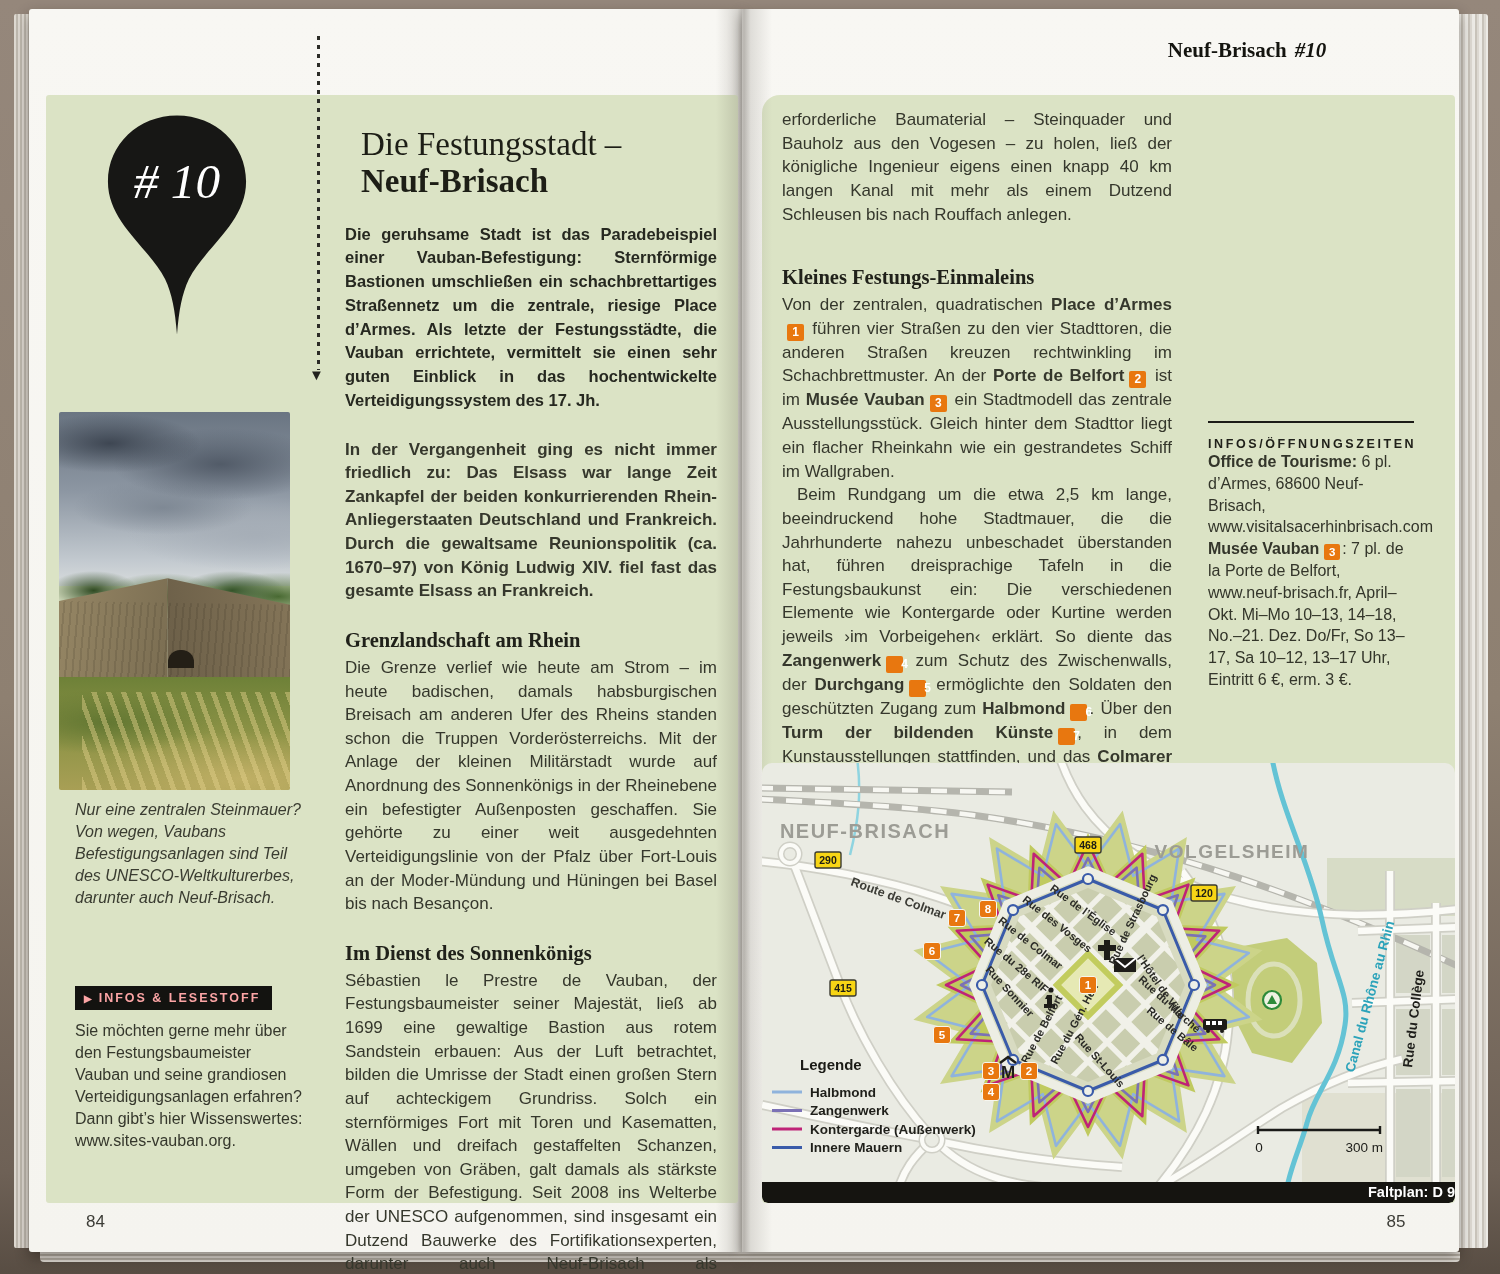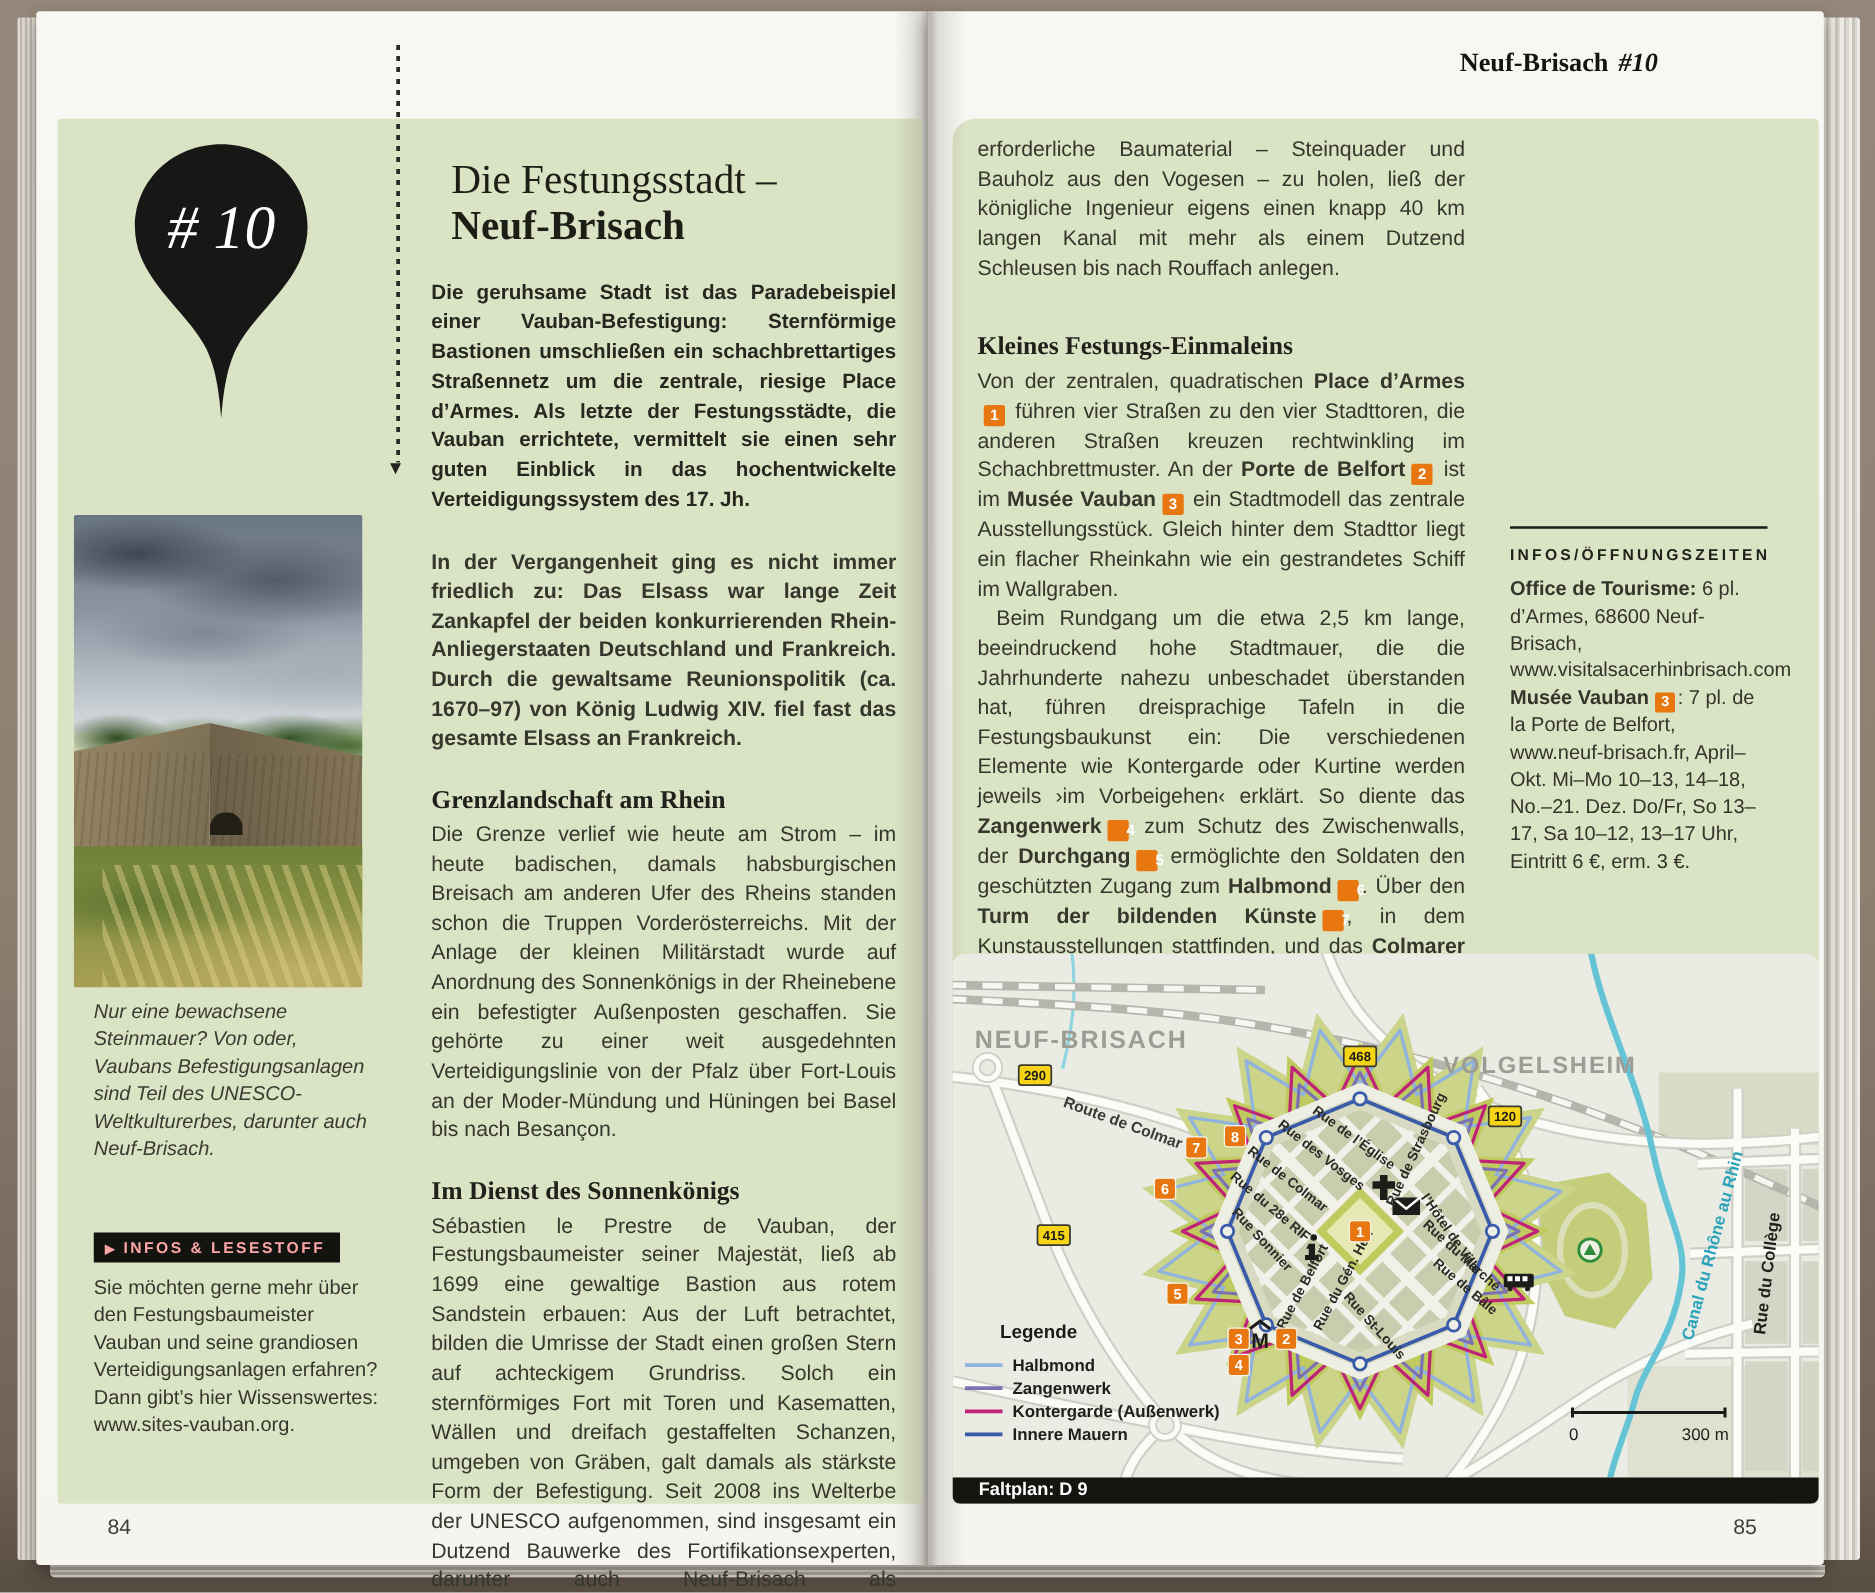--- a/index.html
+++ b/index.html
@@ -87,27 +87,27 @@
 
   .rcol{position:absolute;left:782px;top:108px;width:390px;}
   .rcol .h2{margin-top:40px;}
   .indent{text-indent:15px;}
 
   .mk{display:inline-block;width:17px;height:17px;background:#e8770f;color:#fff;font-weight:bold;font-size:12px;line-height:17px;text-align:center;border-radius:2px;margin:0 2px 0 5px;vertical-align:-2px;}
   .sbar .mk{width:16px;height:16px;line-height:16px;font-size:11.5px;}
 
   .srule{position:absolute;left:1208px;top:421px;width:206px;height:2px;background:#1c1c17;}
   .sbar{position:absolute;left:1208px;top:437px;width:210px;}
-  .sbar .shead{font-size:12.5px;font-weight:bold;letter-spacing:2.6px;color:#20211a;margin-bottom:10px;}
+  .sbar .shead{font-size:12.5px;font-weight:bold;letter-spacing:2.6px;color:#20211a;}
   .sbar .stxt{font-size:16px;line-height:1.36;color:#33352a;}
 
   
   .map{position:absolute;left:762px;top:763px;width:693px;height:440px;border-radius:10px 10px 6px 6px;overflow:hidden;}
   .map svg{display:block;}
-  .faltplan{position:absolute;left:0;bottom:0;width:100%;height:21px;background:#151410;color:#fff;font-size:14.5px;font-weight:bold;line-height:21px;padding-left:21px;box-sizing:border-box;border-radius:0 0 6px 6px;}
+  .faltplan{position:absolute;left:0;bottom:0;width:100%;height:21px;background:#151410;color:#fff;font-size:14.5px;font-weight:bold;line-height:21px;padding-left:21px;box-sizing:border-box;border-radius:0 0 6px 6px;text-align:right;}
   svg text{font-family:"Liberation Sans",sans-serif;}
 </style>
 </head>
 <body>
 
 <div class="spread">
   <div class="edge-stack l"></div>
   <div class="edge-stack r"></div>
   <div class="bottom-stack"></div>
 
@@ -138,21 +138,21 @@
     <div class="ph-sky"></div>
     <div class="ph-trees"></div>
     <div class="ph-wall-l"></div>
     <div class="ph-wall-r"></div>
     <div class="ph-wall-tex"></div>
     <div class="ph-arch"></div>
     <div class="ph-grass"></div>
     <div class="ph-path"></div>
   </div>
 
-  <div class="caption">Nur eine bewachsene Steinmauer? Von oder, Vaubans Befestigungsanlagen sind Teil des UNESCO-Weltkulturerbes, darunter auch Neuf-Brisach.</div>
+  <div class="caption">Nur eine zentralen Steinmauer? Von wegen, Vaubans Befestigungsanlagen sind Teil des UNESCO-Weltkulturerbes, darunter auch Neuf-Brisach.</div>
 
   <div class="infobox">
     <div class="bar"><span class="tri">▶</span><span>INFOS &amp; LESESTOFF</span></div>
     <div class="txt">Sie möchten gerne mehr über den Festungsbaumeister Vauban und seine grandiosen Verteidigungsanlagen erfahren? Dann gibt’s hier Wissenswertes: www.sites-vauban.org.</div>
   </div>
 
   <div class="pagenum n84">84</div>
 
   <div class="rp-header">
     <span class="t">Neuf-Brisach</span><span class="n">#10</span>

